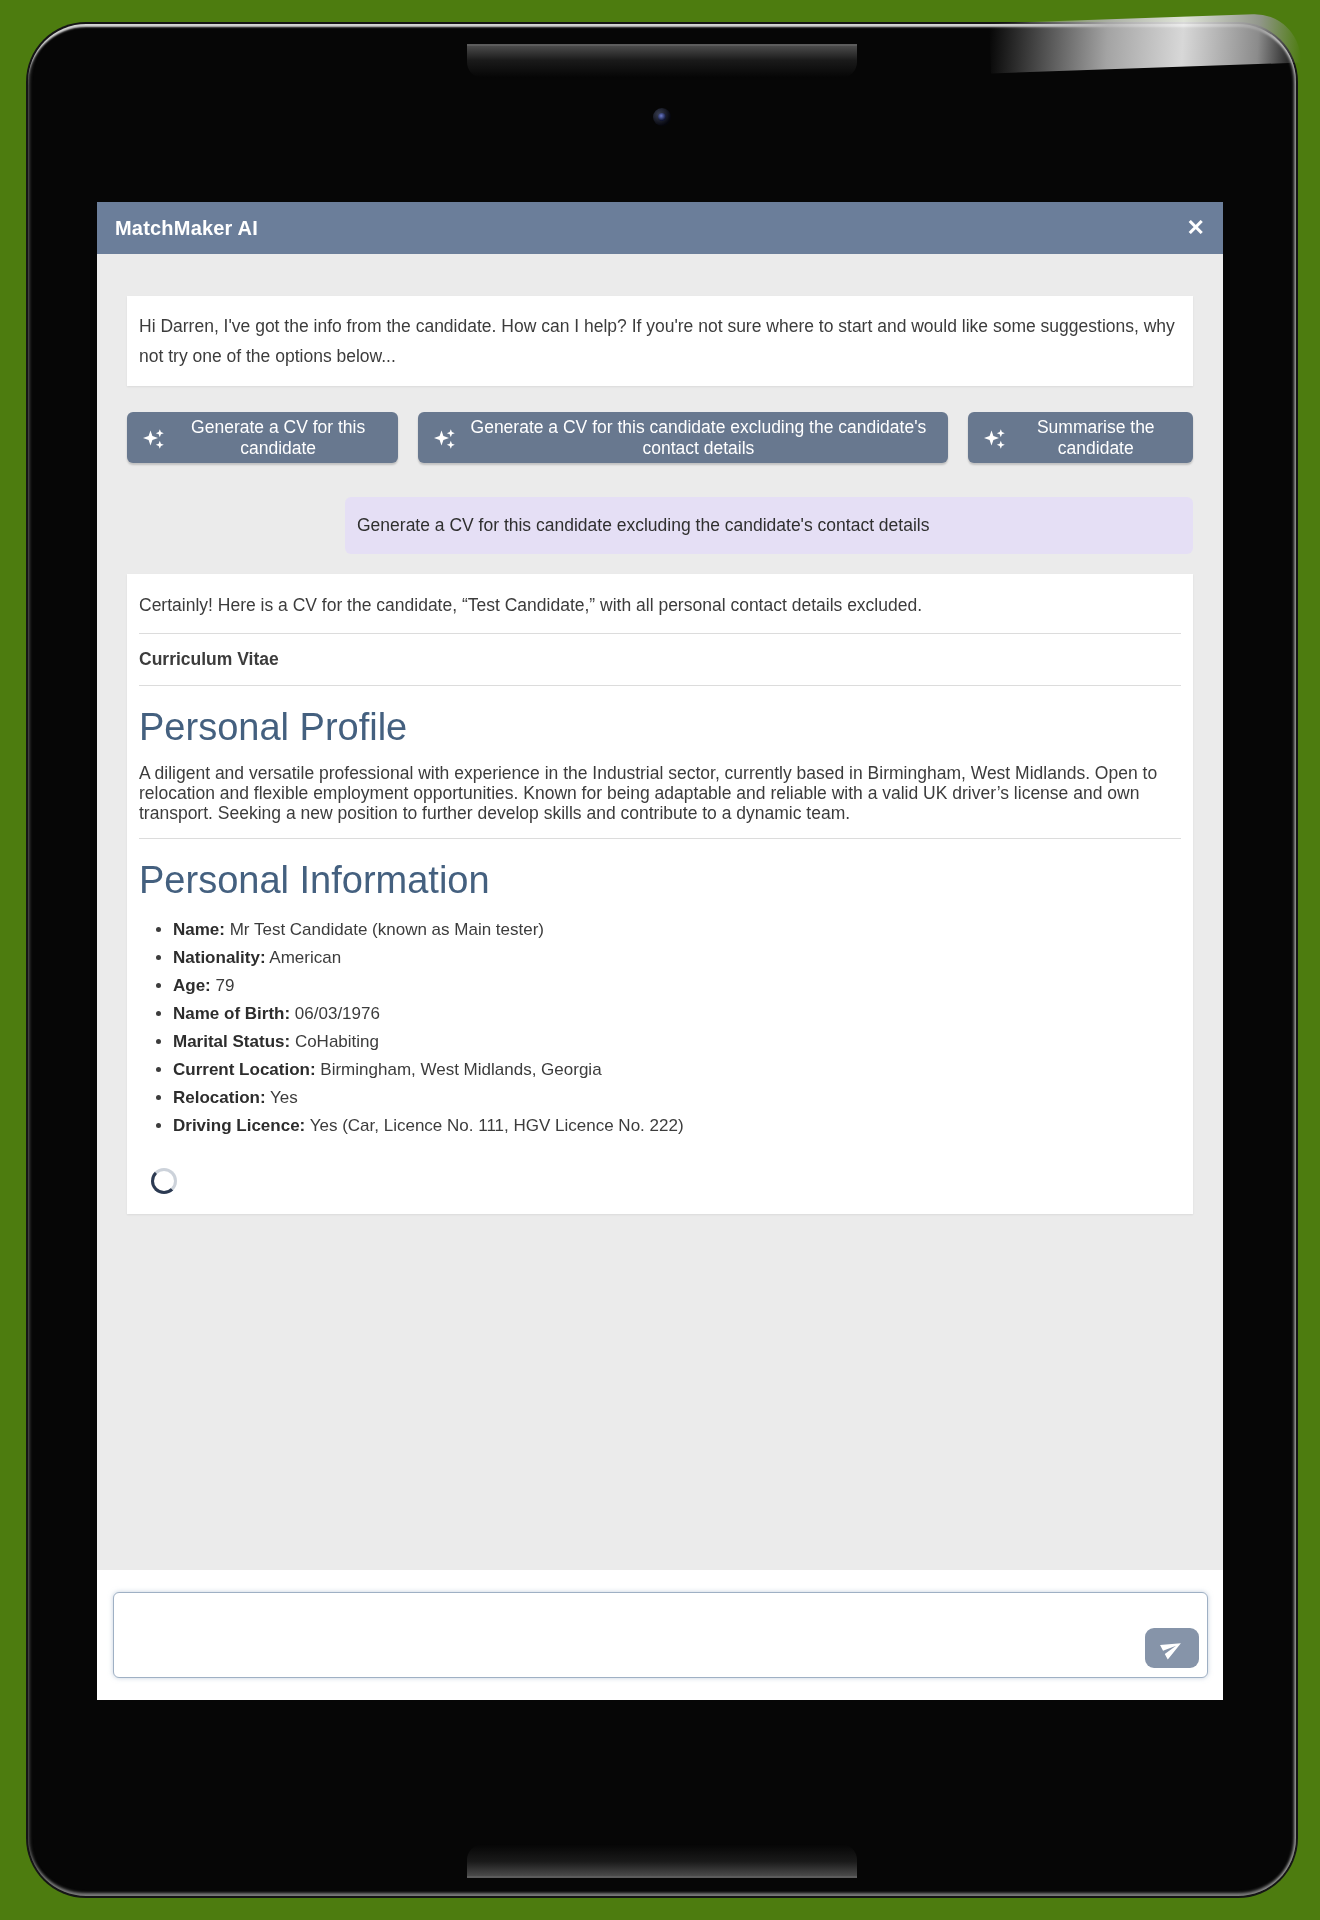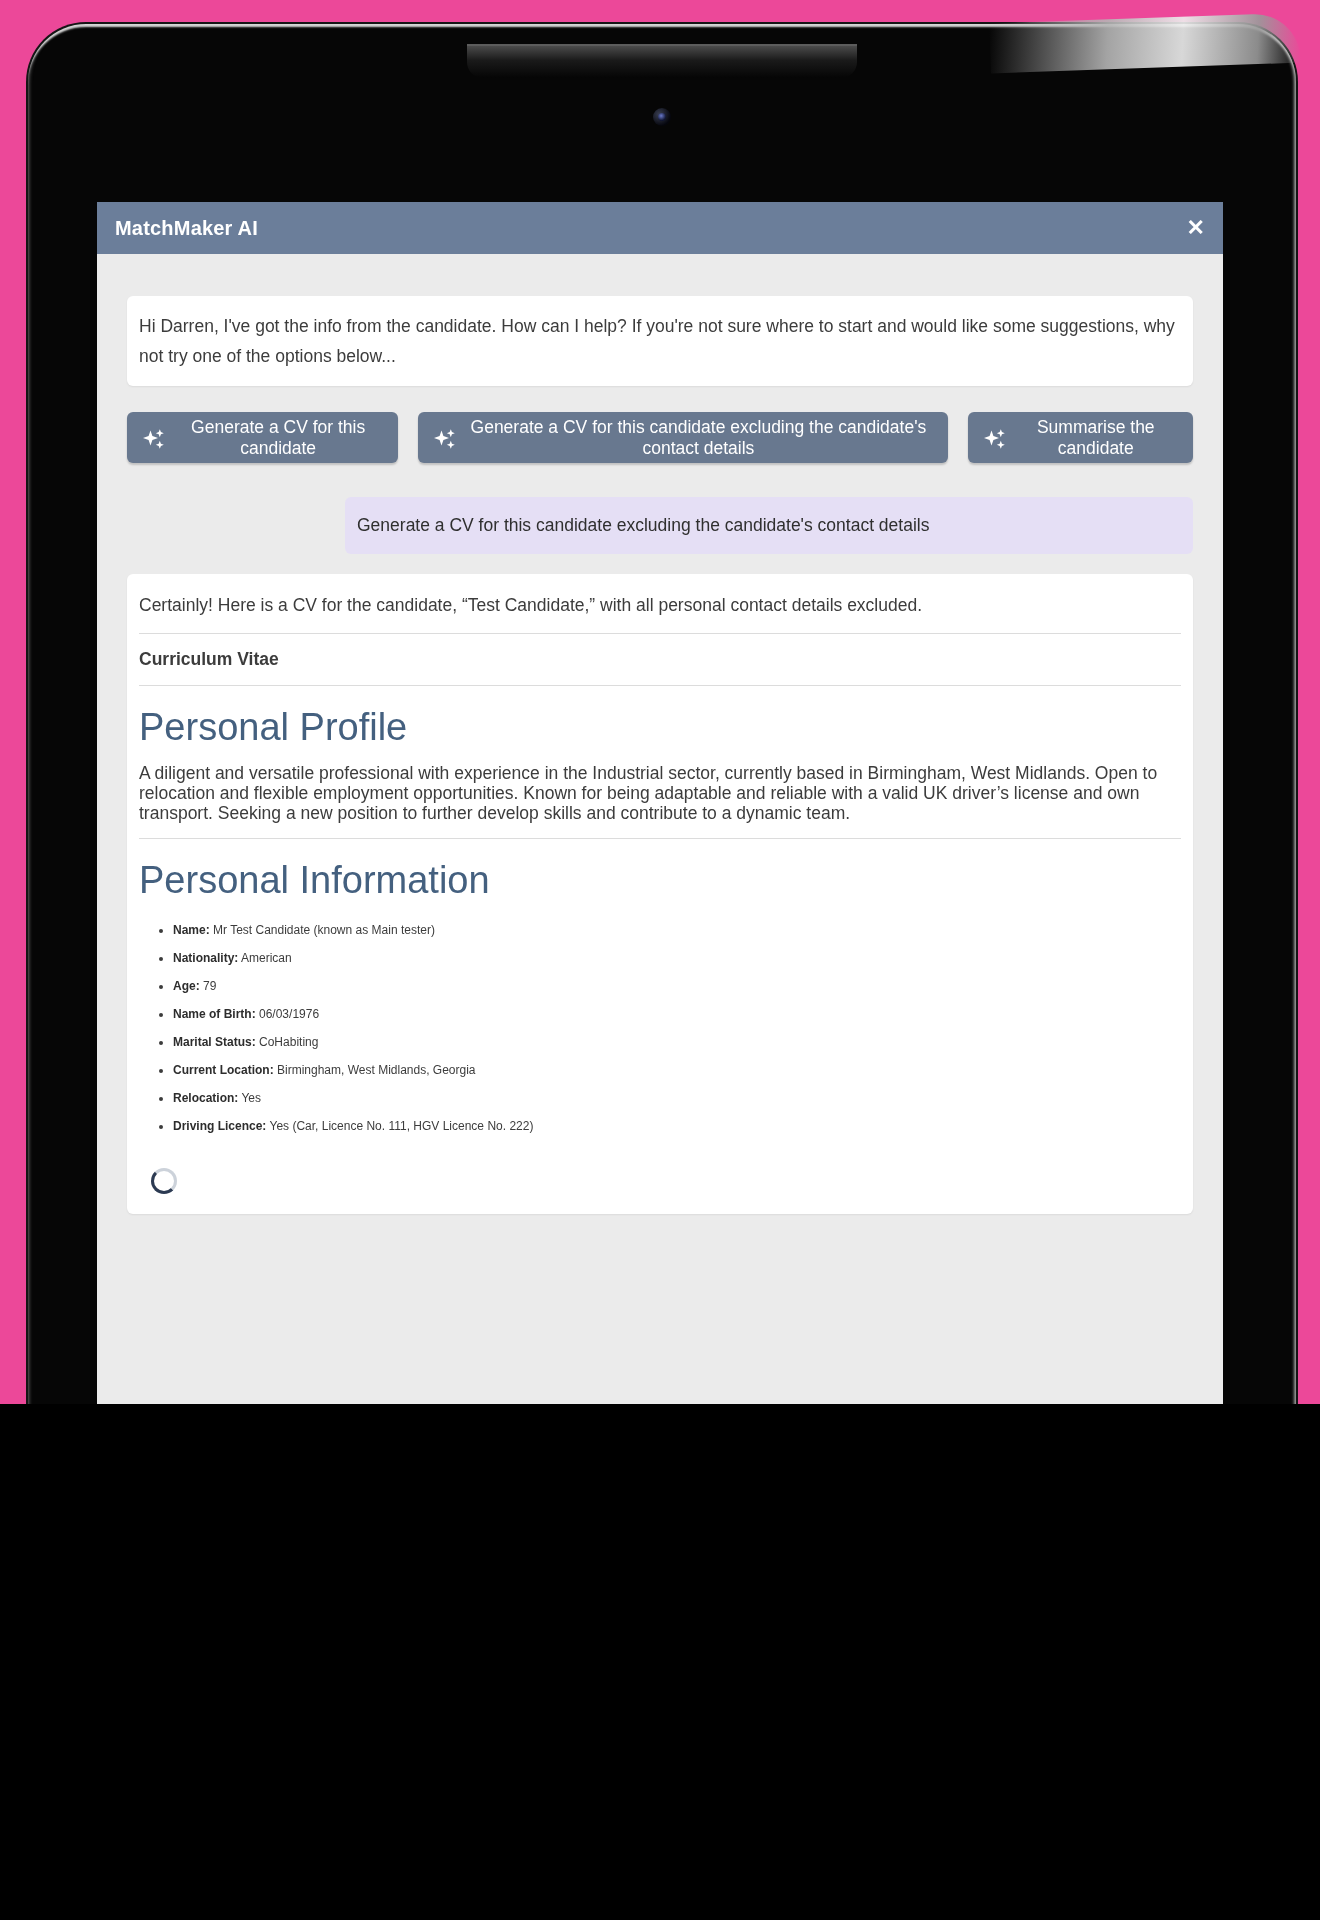--- a/index.html
+++ b/index.html
@@ -1,18 +1,18 @@
 <!DOCTYPE html>
 <html><head>
 <meta charset="utf-8">
 <style>
   * { margin:0; padding:0; box-sizing:border-box; }
   html,body { background:#000; }
   body { width:1320px; height:1920px; font-family:"Liberation Sans",sans-serif; }
-  .stage { position:relative; width:1320px; height:1404px; background:#ec4899; overflow:hidden; }
+  .stage { position:relative; width:1320px; height:1920px; background:#4d7c0f; overflow:hidden; }
 
   
   .tablet {
     position:absolute; left:28px; top:24px; width:1268px; height:1872px;
     background:#060606; border-radius:58px;
     box-shadow: inset 0 4px 2px -1px #d6d6d6,
                 inset -4px 0 3px -2px #9a9a9a,
                 inset 0 -5px 3px -2px #7d7d7d,
                 inset 4px 0 3px -2px #3f3f3f,
                 0 0 0 2px #151515;
@@ -44,42 +44,42 @@
   .app { position:absolute; left:69px; top:178px; width:1126px; height:1498px;
     background:#ebebeb; display:flex; flex-direction:column; z-index:2; }
 
   .app-header { flex:0 0 52px; background:#6b7e9a; display:flex; align-items:center; padding:0 18px; }
   .app-title { color:#fff; font-size:20px; font-weight:700; letter-spacing:.2px; }
   .close-btn { margin-left:auto; background:none; border:none; color:#fff;
     font-size:22px; font-weight:700; line-height:1; cursor:pointer; font-family:inherit; }
 
   .chat { flex:1 1 auto; padding:42px 30px 0 30px; overflow:hidden; }
 
-  .card { background:#fff; border-radius:6px; box-shadow:0 1px 2px rgba(0,0,0,.07); }
+  .card { background:#fff; border-radius:0; box-shadow:0 1px 2px rgba(0,0,0,.07); }
   .greeting { padding:15px 12px; font-size:17.5px; line-height:30px; color:#3c3c3c; }
 
   .suggestions { margin-top:26px; display:flex; flex-direction:row; align-items:flex-start; gap:20px; }
   .suggest-btn { display:flex; align-items:center; gap:13px; background:#68788f; color:#fff;
     border:none; border-radius:6px; padding:0 20px 0 15px; height:51px;
     font-size:17.5px; font-family:inherit; cursor:pointer; box-shadow:0 2px 2px rgba(0,0,0,.18); }
   .sparkle-icon { display:flex; }
   .sparkle-icon svg { width:23px; height:22px; display:block; fill:#fff; }
 
   .user-bubble { margin:34px 0 0 auto; width:848px; min-height:57px; background:#e5dff5;
     border-radius:6px; padding:14px 12px; font-size:17.5px; color:#2f2f2f;
     display:flex; align-items:center; }
 
   .response { margin-top:20px; padding:18px 12px 16px; color:#3c3c3c; font-size:17.5px; }
   .response .intro { line-height:26px; }
   hr.divider { border:none; border-top:1px solid #dcdcdc; margin:15px 0; }
   .doc-title { font-weight:700; font-size:17.5px; }
   .cv-h { font-size:38px; font-weight:400; color:#44607f; margin:20px 0 14px; }
   .cv-para { line-height:20px; }
   .cv-list { margin:8px 0 0 8px; padding-left:26px; }
-  .cv-list li { line-height:28px; font-size:12px; color:#3c3c3c; }
+  .cv-list li { line-height:28px; font-size:17px; color:#3c3c3c; }
   .cv-list strong { font-weight:700; color:#2d2d2d; }
 
   .spinner { margin:28px 0 4px 12px; width:26px; height:26px; border-radius:50%;
     border:3.5px solid #ccd2da; border-left-color:#2c3a52; border-bottom-color:#2c3a52;
     animation:spin 1s linear infinite; }
   @keyframes spin { from { transform:rotate(-10deg);} to { transform:rotate(350deg);} }
 
   
   .composer { flex:0 0 130px; background:#fff; padding:22px 15px 0 16px; }
   .input-wrap { position:relative; height:86px; }

